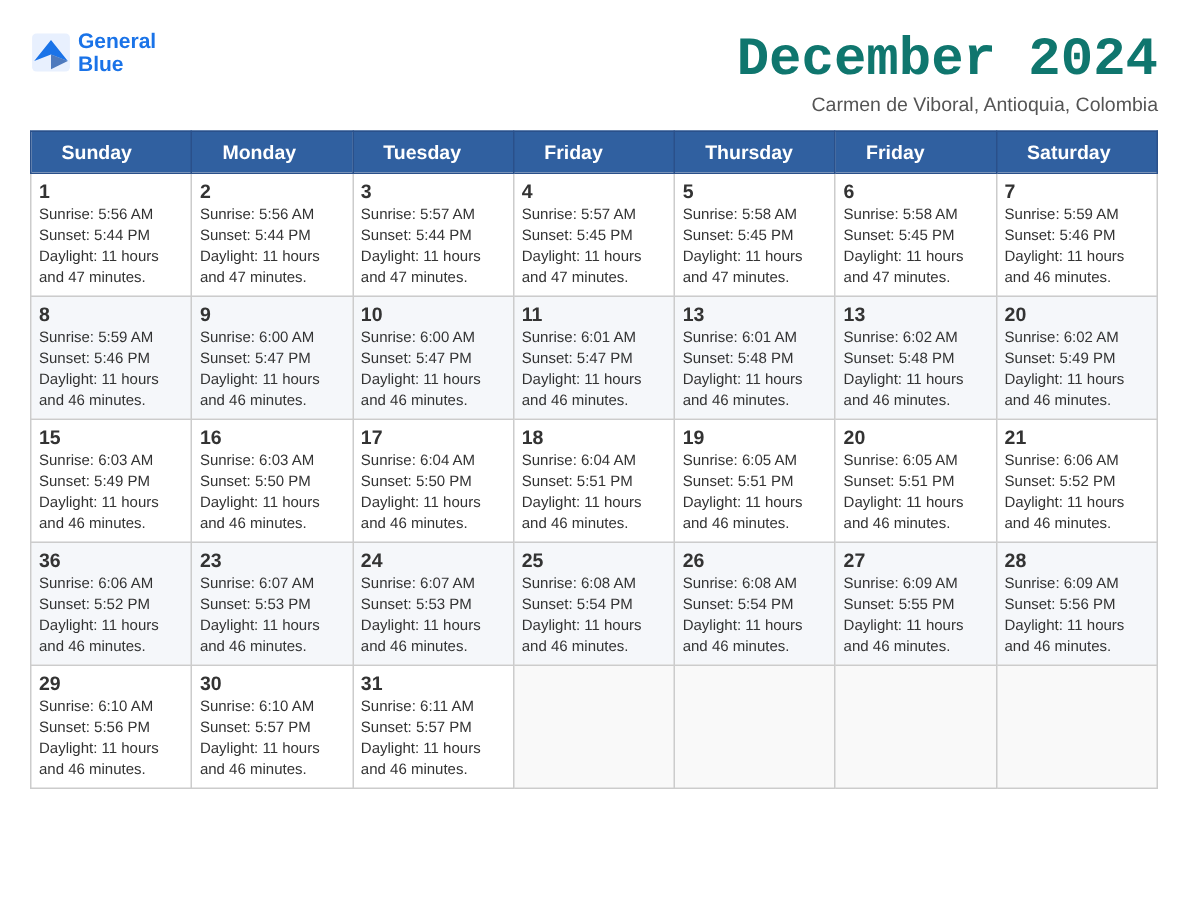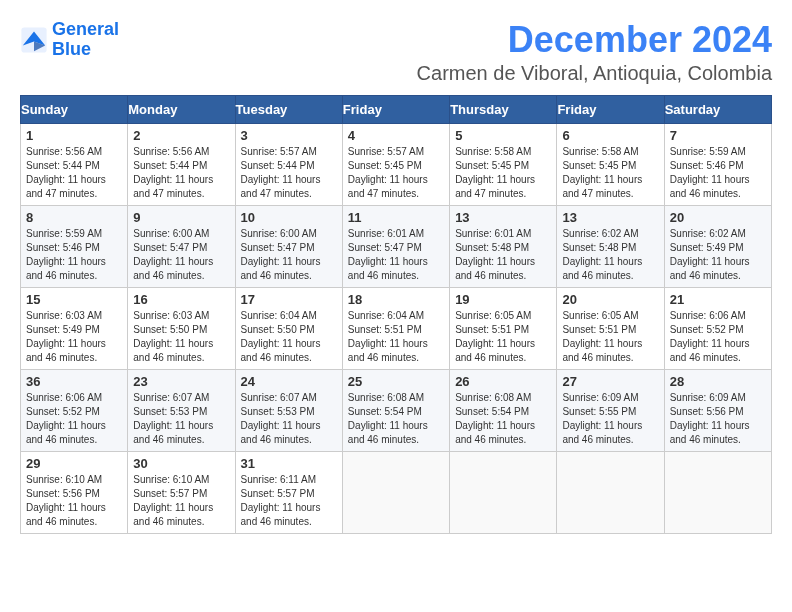--- a/index.html
+++ b/index.html
@@ -15,51 +15,52 @@
       justify-content: space-between;
       align-items: flex-start;
       margin-bottom: 10px;
     }
     .logo {
       display: flex;
       align-items: center;
       gap: 4px;
     }
     .logo-text {
-      font-size: 18px;
+      font-size: 14px;
       font-weight: bold;
       color: #333;
       line-height: 1.1;
     }
     .logo-text span { color: #1a73e8; }
     .logo-icon {
       width: 28px;
       height: 28px;
     }
     .title-block { text-align: right; }
     .calendar-title {
       font-size: 36px;
       font-weight: bold;
-      color: #3b82f6;
+      color: #0f766e;
       line-height: 1.1;
+      font-family: Liberation Mono, monospace;
     }
     .calendar-subtitle {
-      font-size: 20px;
+      font-size: 13px;
       color: #555;
       margin-top: 2px;
     }
     table {
       width: 100%;
       border-collapse: collapse;
       font-size: 11px;
     }
     thead tr th {
       background-color: #3060a0;
       color: #fff;
-      padding: 6px 0;
+      padding: 6px 20px;
       text-align: left;
       font-size: 13px;
       font-weight: bold;
       border: 1px solid #2a508a;
     }
     tbody tr td {
       border: 1px solid #ccc;
       vertical-align: top;
       padding: 4px 5px;
       width: calc(100% / 7);

